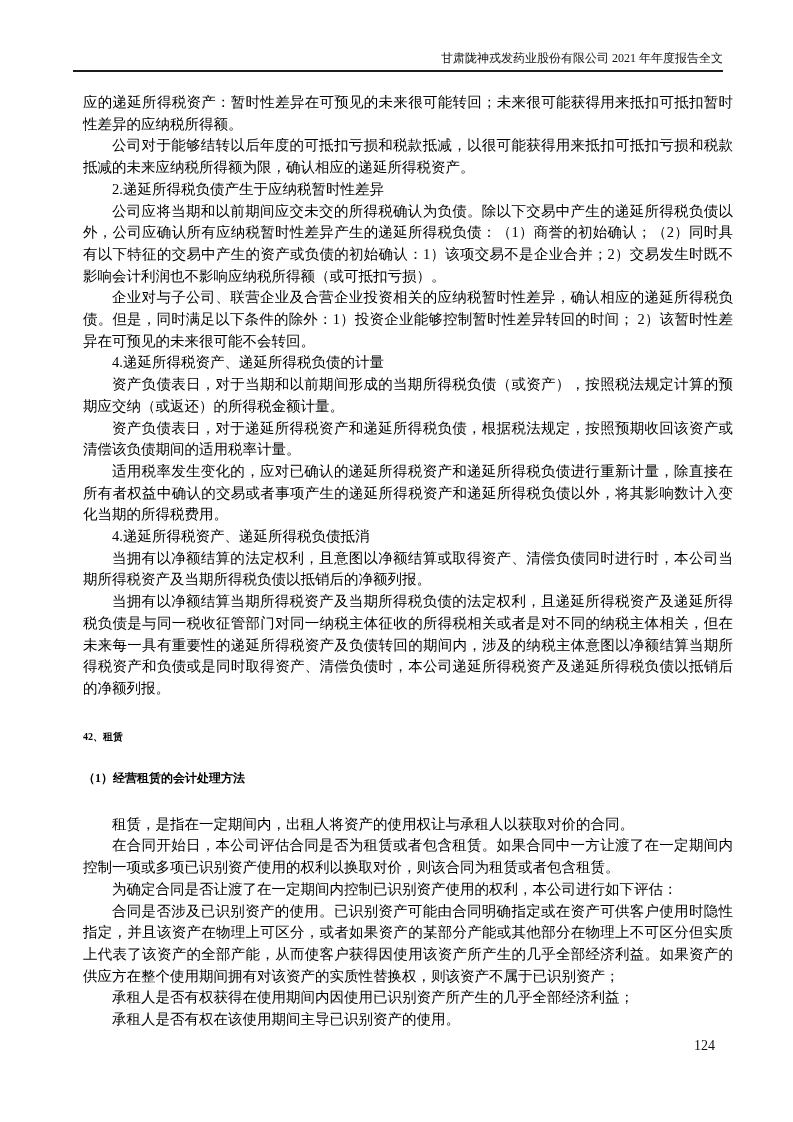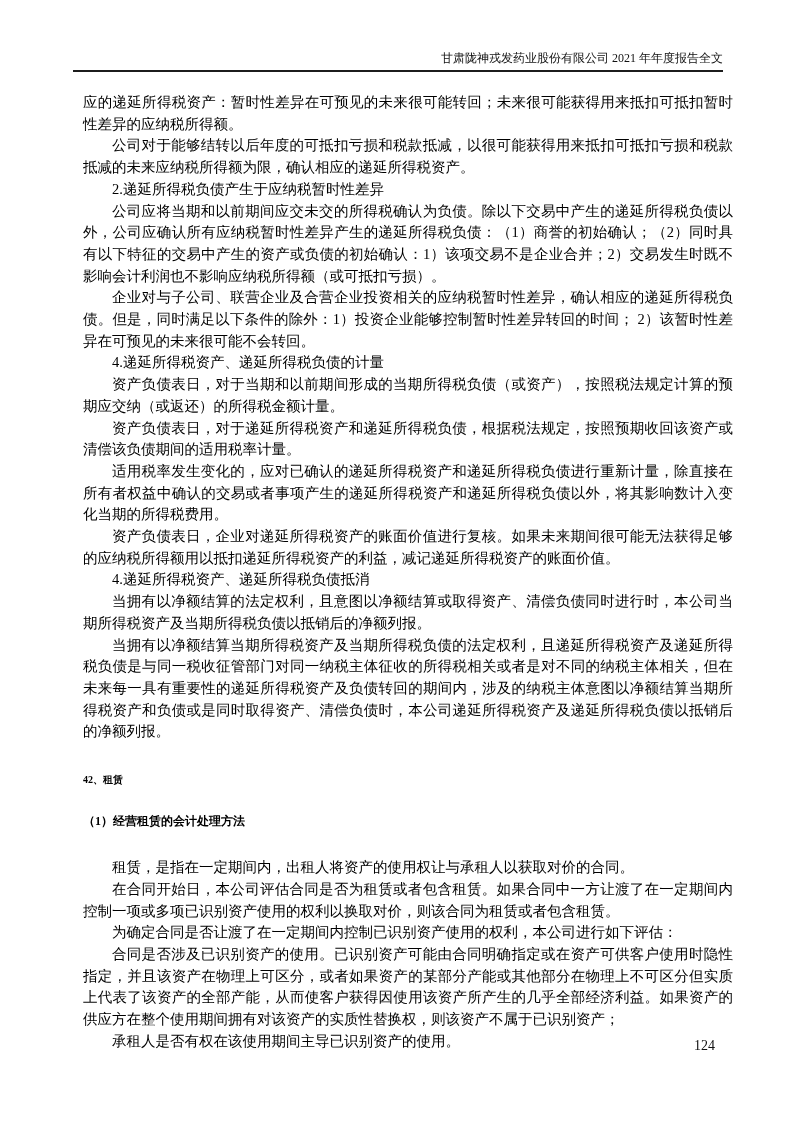--- a/index.html
+++ b/index.html
@@ -84,32 +84,32 @@
   <div class="body-col">
     <p class="para no-indent">应的递延所得税资产：暂时性差异在可预见的未来很可能转回；未来很可能获得用来抵扣可抵扣暂时性差异的应纳税所得额。</p>
     <p class="para">公司对于能够结转以后年度的可抵扣亏损和税款抵减，以很可能获得用来抵扣可抵扣亏损和税款抵减的未来应纳税所得额为限，确认相应的递延所得税资产。</p>
     <p class="para">2.递延所得税负债产生于应纳税暂时性差异</p>
     <p class="para">公司应将当期和以前期间应交未交的所得税确认为负债。除以下交易中产生的递延所得税负债以外，公司应确认所有应纳税暂时性差异产生的递延所得税负债：（1）商誉的初始确认；（2）同时具有以下特征的交易中产生的资产或负债的初始确认：1）该项交易不是企业合并；2）交易发生时既不影响会计利润也不影响应纳税所得额（或可抵扣亏损）。</p>
     <p class="para">企业对与子公司、联营企业及合营企业投资相关的应纳税暂时性差异，确认相应的递延所得税负债。但是，同时满足以下条件的除外：1）投资企业能够控制暂时性差异转回的时间； 2）该暂时性差异在可预见的未来很可能不会转回。</p>
     <p class="para">4.递延所得税资产、递延所得税负债的计量</p>
     <p class="para">资产负债表日，对于当期和以前期间形成的当期所得税负债（或资产），按照税法规定计算的预期应交纳（或返还）的所得税金额计量。</p>
     <p class="para">资产负债表日，对于递延所得税资产和递延所得税负债，根据税法规定，按照预期收回该资产或清偿该负债期间的适用税率计量。</p>
     <p class="para">适用税率发生变化的，应对已确认的递延所得税资产和递延所得税负债进行重新计量，除直接在所有者权益中确认的交易或者事项产生的递延所得税资产和递延所得税负债以外，将其影响数计入变化当期的所得税费用。</p>
-    <p class="para">资产负债表日，企业对递延所得税资产的账面价值进行复核。如果未来期间很可能无法获得足够的应纳税所得额用以抵扣递延所得税资产的利益，减记递延所得税资产的账面价值。</p>
     <p class="para">4.递延所得税资产、递延所得税负债抵消</p>
     <p class="para">当拥有以净额结算的法定权利，且意图以净额结算或取得资产、清偿负债同时进行时，本公司当期所得税资产及当期所得税负债以抵销后的净额列报。</p>
     <p class="para">当拥有以净额结算当期所得税资产及当期所得税负债的法定权利，且递延所得税资产及递延所得税负债是与同一税收征管部门对同一纳税主体征收的所得税相关或者是对不同的纳税主体相关，但在未来每一具有重要性的递延所得税资产及负债转回的期间内，涉及的纳税主体意图以净额结算当期所得税资产和负债或是同时取得资产、清偿负债时，本公司递延所得税资产及递延所得税负债以抵销后的净额列报。</p>
 
     <h2 class="h-section">42、租赁</h2>
     <h3 class="h-subsection">（1）经营租赁的会计处理方法</h3>
 
     <div class="lease-block">
       <p class="para">租赁，是指在一定期间内，出租人将资产的使用权让与承租人以获取对价的合同。</p>
       <p class="para">在合同开始日，本公司评估合同是否为租赁或者包含租赁。如果合同中一方让渡了在一定期间内控制一项或多项已识别资产使用的权利以换取对价，则该合同为租赁或者包含租赁。</p>
       <p class="para">为确定合同是否让渡了在一定期间内控制已识别资产使用的权利，本公司进行如下评估：</p>
       <p class="para">合同是否涉及已识别资产的使用。已识别资产可能由合同明确指定或在资产可供客户使用时隐性指定，并且该资产在物理上可区分，或者如果资产的某部分产能或其他部分在物理上不可区分但实质上代表了该资产的全部产能，从而使客户获得因使用该资产所产生的几乎全部经济利益。如果资产的供应方在整个使用期间拥有对该资产的实质性替换权，则该资产不属于已识别资产；</p>
+      <p class="para">承租人是否有权获得在使用期间内因使用已识别资产所产生的几乎全部经济利益；</p>
       <p class="para">承租人是否有权在该使用期间主导已识别资产的使用。</p>
     </div>
   </div>
 
   <div class="page-number">124</div>
 
 </div>
 
 </body></html>

